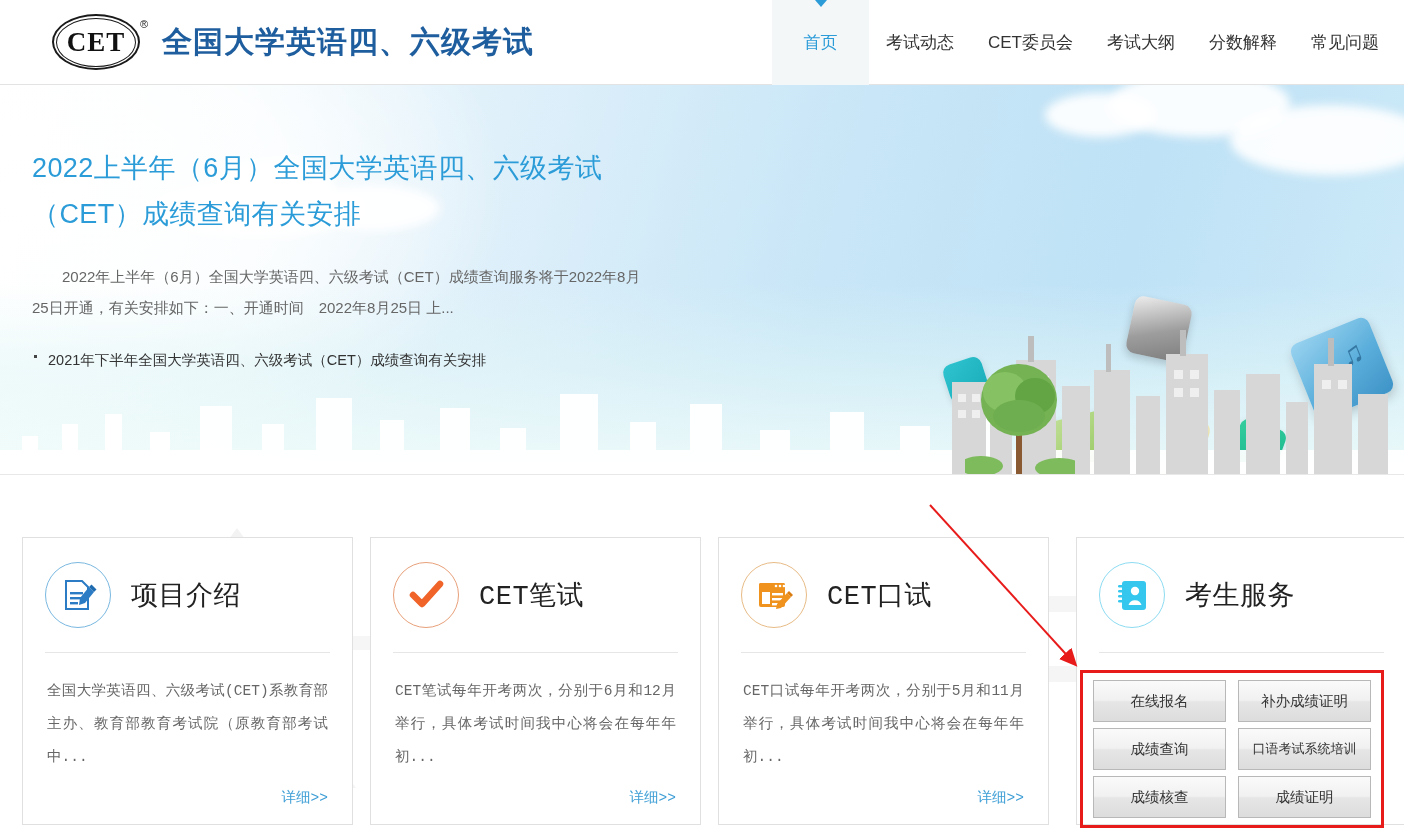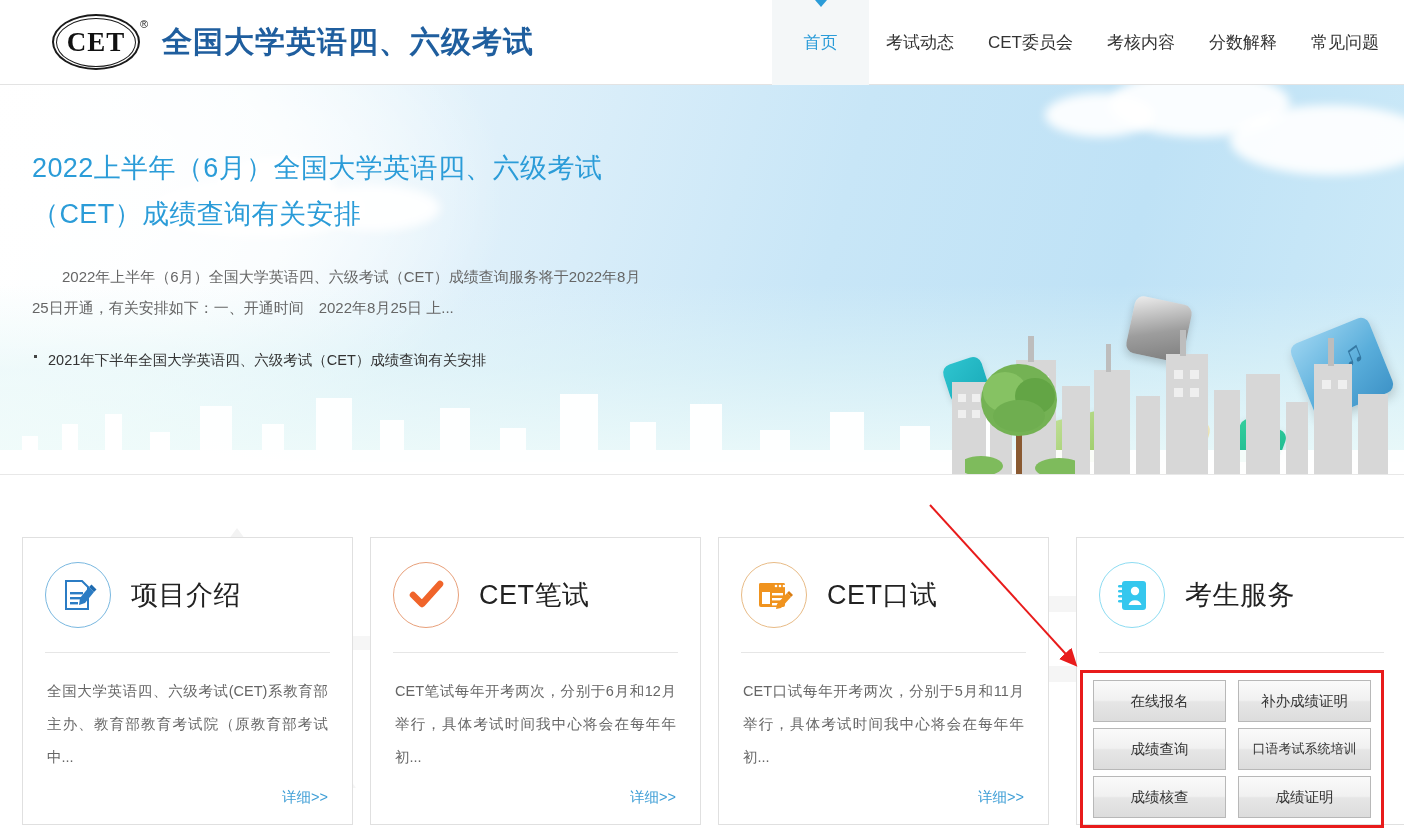--- a/index.html
+++ b/index.html
@@ -195,20 +195,21 @@
           border-bottom: 48px solid #f5f5f5; }
   .wm-d { left: 1022px; top: 120px; width: 60px; height: 16px; background: #f5f5f5; }
   .wm-e { left: 1022px; top: 190px; width: 60px; height: 16px; background: #f5f5f5; }
   .wm-f { left: 350px; top: 160px; width: 42px; height: 14px; background: #f6f6f6; }
 
   .card {
     position: absolute; top: 61px;
     width: 331px; height: 288px;
     border: 1px solid #e0e0e0;
     background: #fff;
+    font-family: Liberation Mono, monospace;
   }
   .card-1 { left: 22px; }
   .card-2 { left: 370px; }
   .card-3 { left: 718px; }
   .card-4 { left: 1076px; }
 
   .card-head { display: flex; align-items: center; height: 114px; padding-left: 22px; }
   .icon-circle {
     width: 66px; height: 66px; border-radius: 50%;
     border: 1.5px solid #7ab8e0;
@@ -278,21 +279,21 @@
         <span class="nav-caret"></span>
         <span>首页</span>
       </div>
       <div class="nav-item">
         <span>考试动态</span>
       </div>
       <div class="nav-item">
         <span>CET委员会</span>
       </div>
       <div class="nav-item">
-        <span>考核内容</span>
+        <span>考试大纲</span>
       </div>
       <div class="nav-item">
         <span>分数解释</span>
       </div>
       <div class="nav-item">
         <span>常见问题</span>
       </div>
       <div class="nav-spacer"></div>
     </div>
   </div>

